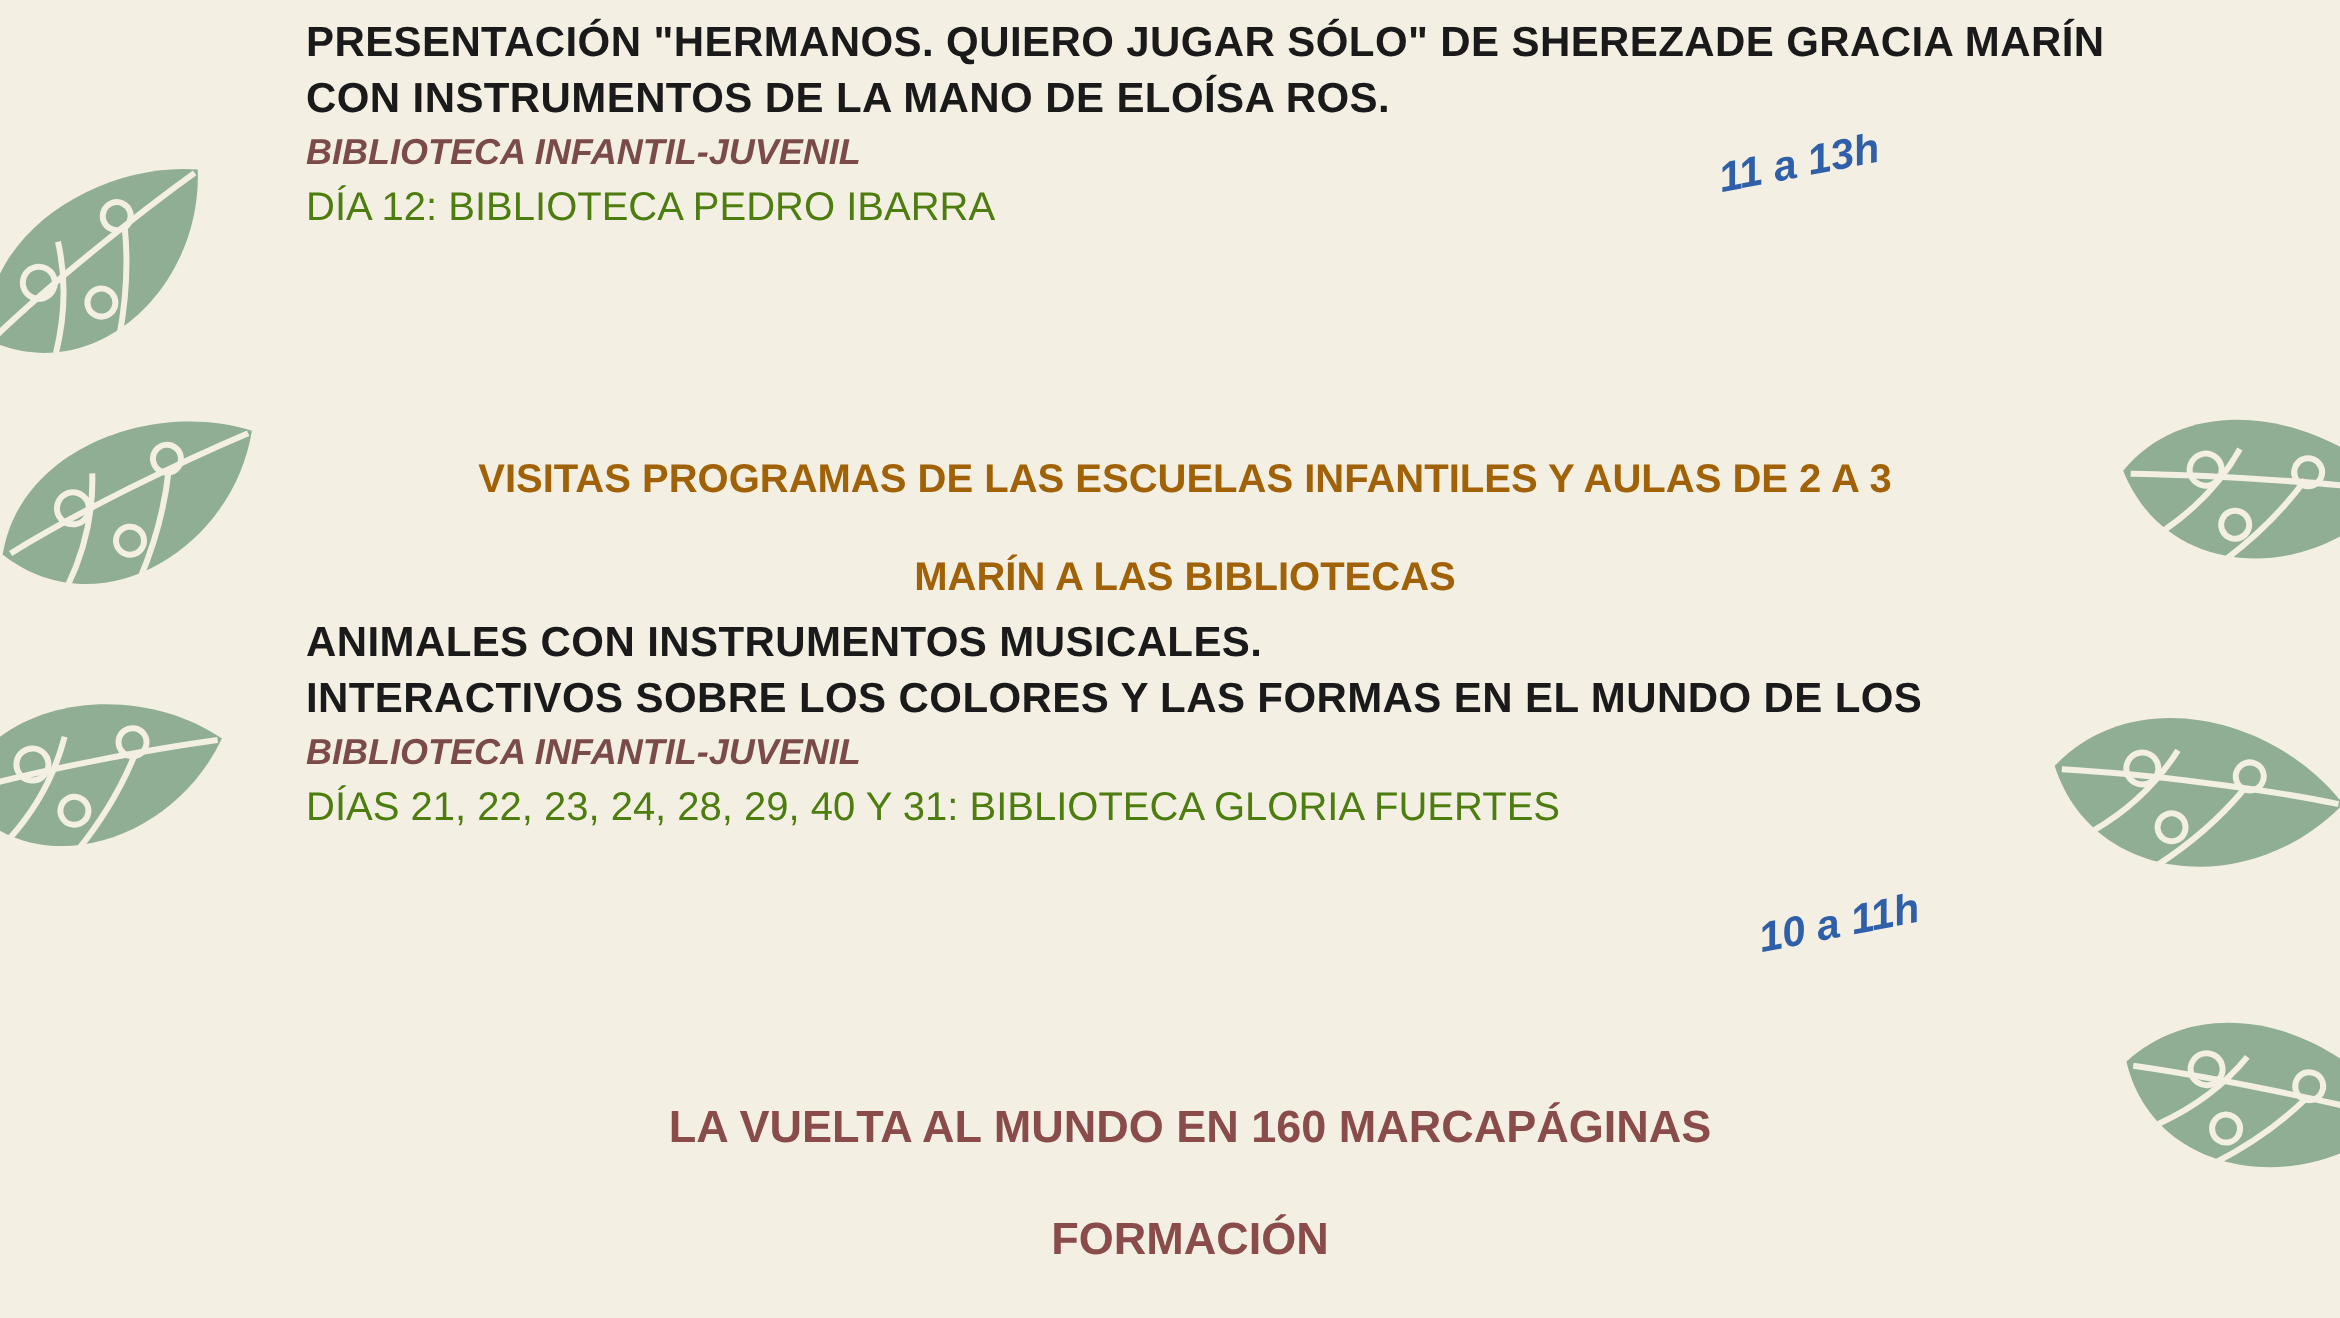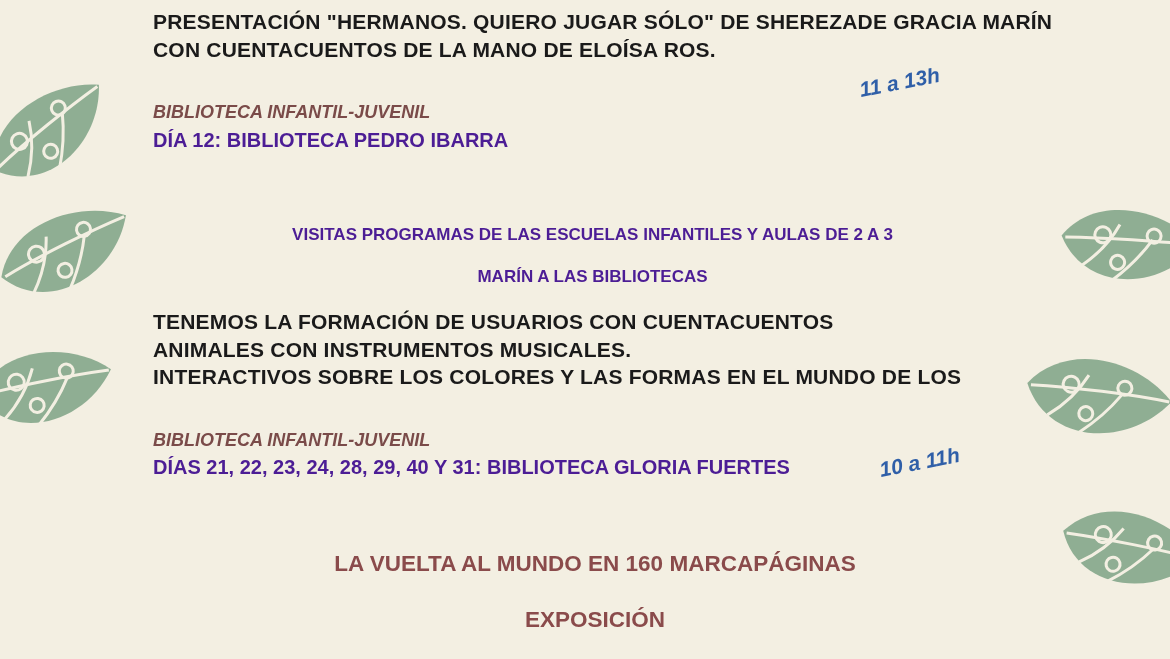--- a/index.html
+++ b/index.html
@@ -46,32 +46,31 @@
     font-size: 21px;
     letter-spacing: 0.2px;
     line-height: 1.32;
   }
   .sub-maroon-italic {
     color: #7a4b49;
     font-weight: bold;
     font-style: italic;
     font-size: 18px;
     line-height: 1.45;
-    margin-top: 36px;
   }
   .sub-green {
-    color: #4c1d95;
-    font-weight: bold;
+    color: #4d7c0f;
+    font-weight: normal;
     font-size: 20px;
     line-height: 1.4;
   }
   .title-maroon {
-    color: #4c1d95;
-    font-weight: bold;
-    font-size: 17px;
+    color: #a16207;
+    font-weight: bold;
+    font-size: 20px;
     line-height: 1.45;
     text-align: center;
     white-space: normal;
   }
   .hour {
     color: #2f5fa8;
     font-weight: bold;
     font-style: italic;
     font-size: 21px;
     transform: rotate(-11deg);
@@ -168,41 +167,40 @@
         <path d="M74,100 C86,80 92,64 96,48" stroke="#f3efe2" stroke-width="3" fill="none"></path>
         <circle cx="46" cy="62" r="8" fill="none" stroke="#f3efe2" stroke-width="3"></circle>
         <circle cx="94" cy="42" r="7" fill="none" stroke="#f3efe2" stroke-width="3"></circle>
         <circle cx="70" cy="82" r="7" fill="none" stroke="#f3efe2" stroke-width="3"></circle>
       </g>
     </svg>
   </div>
 
   <div class="block" id="block-presentacion">
     <p class="line hdr-black">PRESENTACIÓN "HERMANOS. QUIERO JUGAR SÓLO" DE SHEREZADE GRACIA MARÍN</p>
-    <p class="line hdr-black">CON CUENTACUENTOS DE LA MANO DE ELOÍSA ROS.</p>
+    <p class="line hdr-black">CON INSTRUMENTOS DE LA MANO DE ELOÍSA ROS.</p>
     <p class="line sub-maroon-italic">BIBLIOTECA INFANTIL-JUVENIL</p>
     <p class="line sub-green">DÍA 12: BIBLIOTECA PEDRO IBARRA</p>
   </div>
 
   <div class="block hour" id="hour-1">11 a 13h</div>
 
   <div class="block" id="block-visitas">
     <p class="title-maroon">VISITAS PROGRAMAS DE LAS ESCUELAS INFANTILES Y AULAS DE 2 A 3</p>
     <p class="title-maroon">MARÍN A LAS BIBLIOTECAS</p>
   </div>
 
   <div class="block" id="block-formacion">
-    <p class="line hdr-black">TENEMOS LA FORMACIÓN DE USUARIOS CON CUENTACUENTOS</p>
     <p class="line hdr-black">ANIMALES CON INSTRUMENTOS MUSICALES.</p>
     <p class="line hdr-black">INTERACTIVOS  SOBRE LOS COLORES Y LAS FORMAS EN EL MUNDO DE LOS</p>
     <p class="line sub-maroon-italic">BIBLIOTECA INFANTIL-JUVENIL</p>
     <p class="line sub-green">DÍAS 21, 22, 23, 24, 28, 29, 40 Y 31: BIBLIOTECA GLORIA FUERTES</p>
   </div>
 
   <div class="block hour" id="hour-2">10 a 11h</div>
 
   <div class="block" id="block-expo">
     <p class="expo-title">LA VUELTA AL MUNDO EN 160 MARCAPÁGINAS</p>
-    <p class="expo-title">EXPOSICIÓN</p>
+    <p class="expo-title">FORMACIÓN</p>
 
   </div>
 
 </div>
 
 </body></html>

